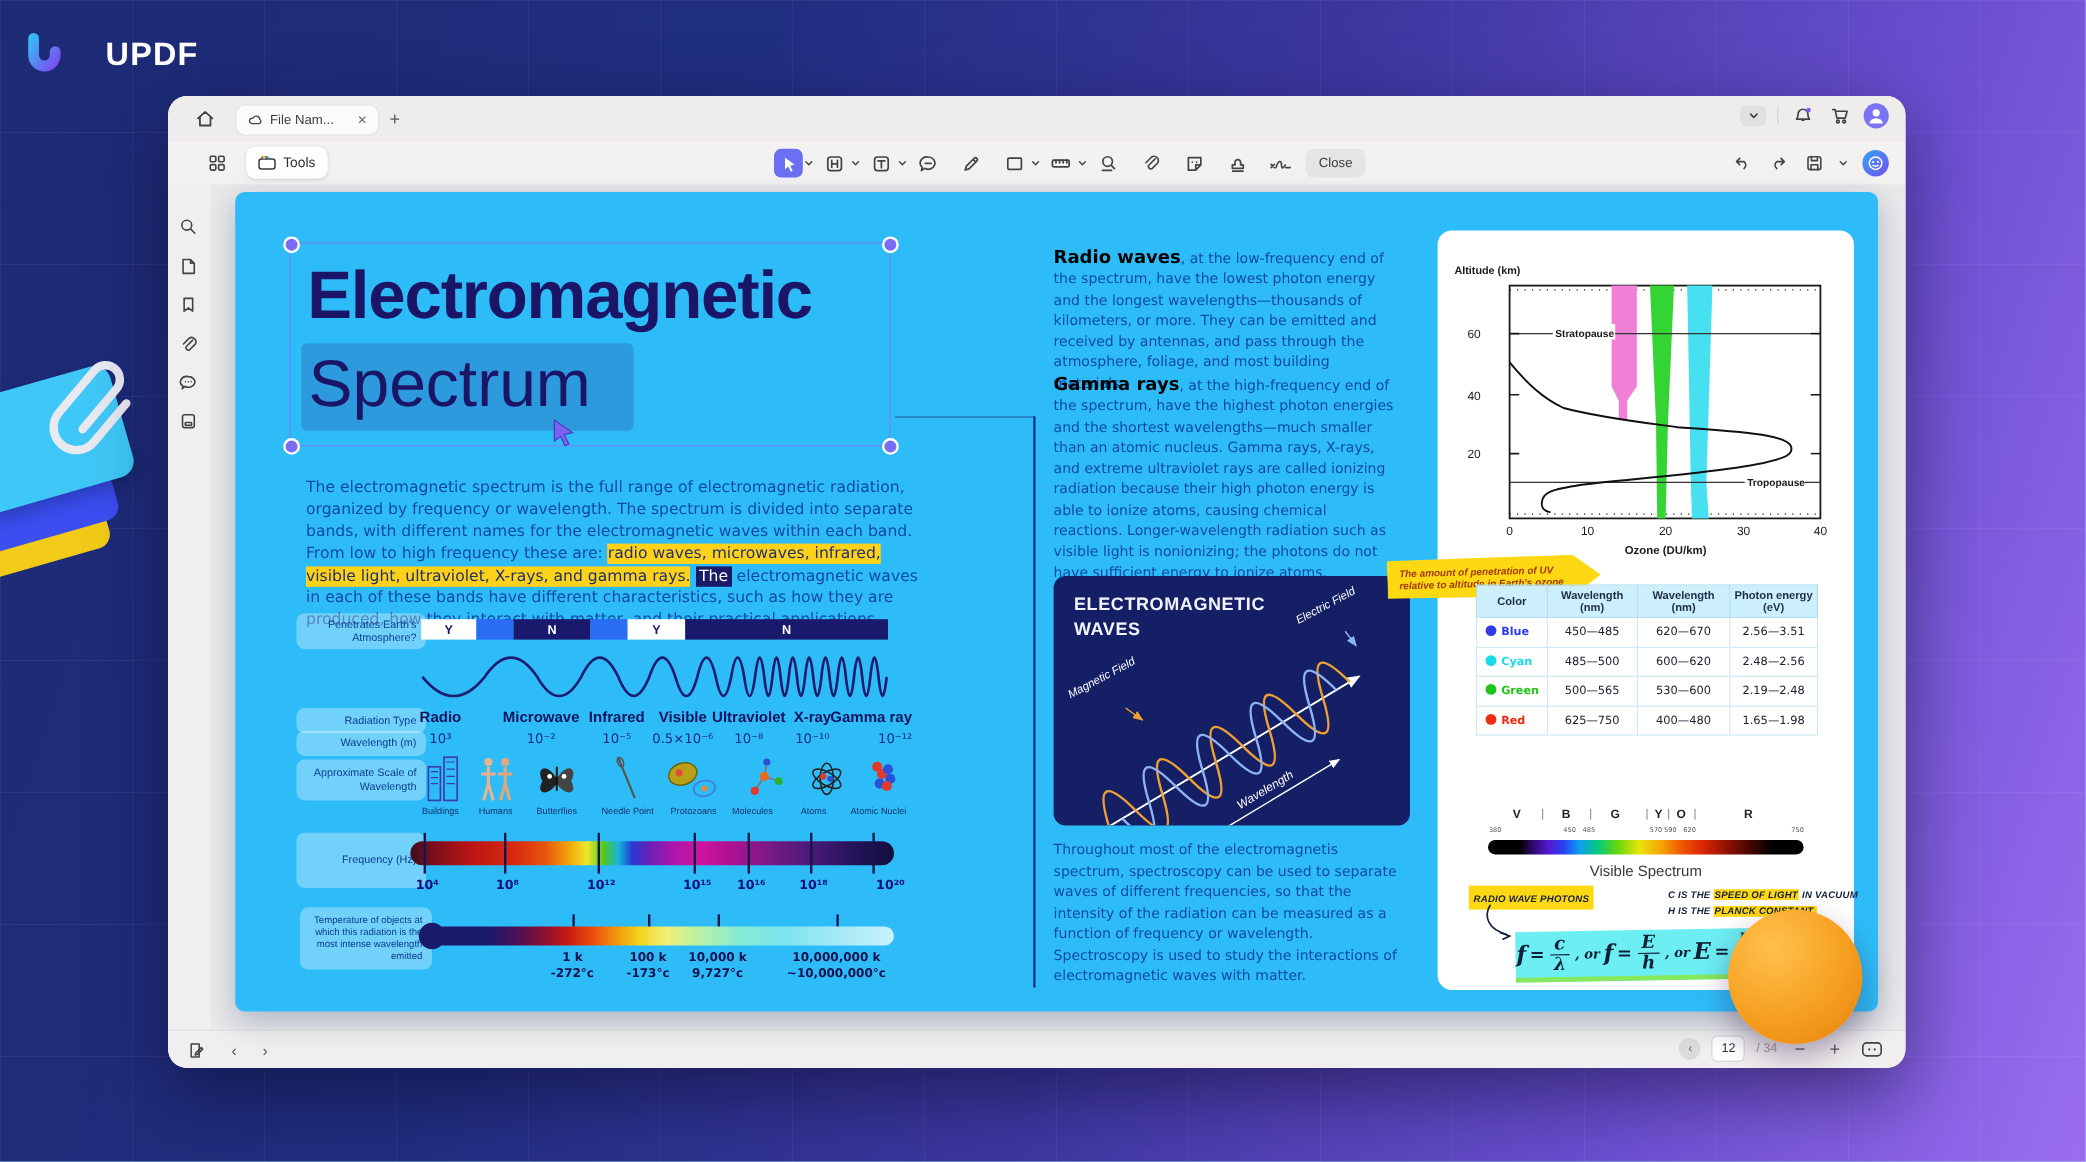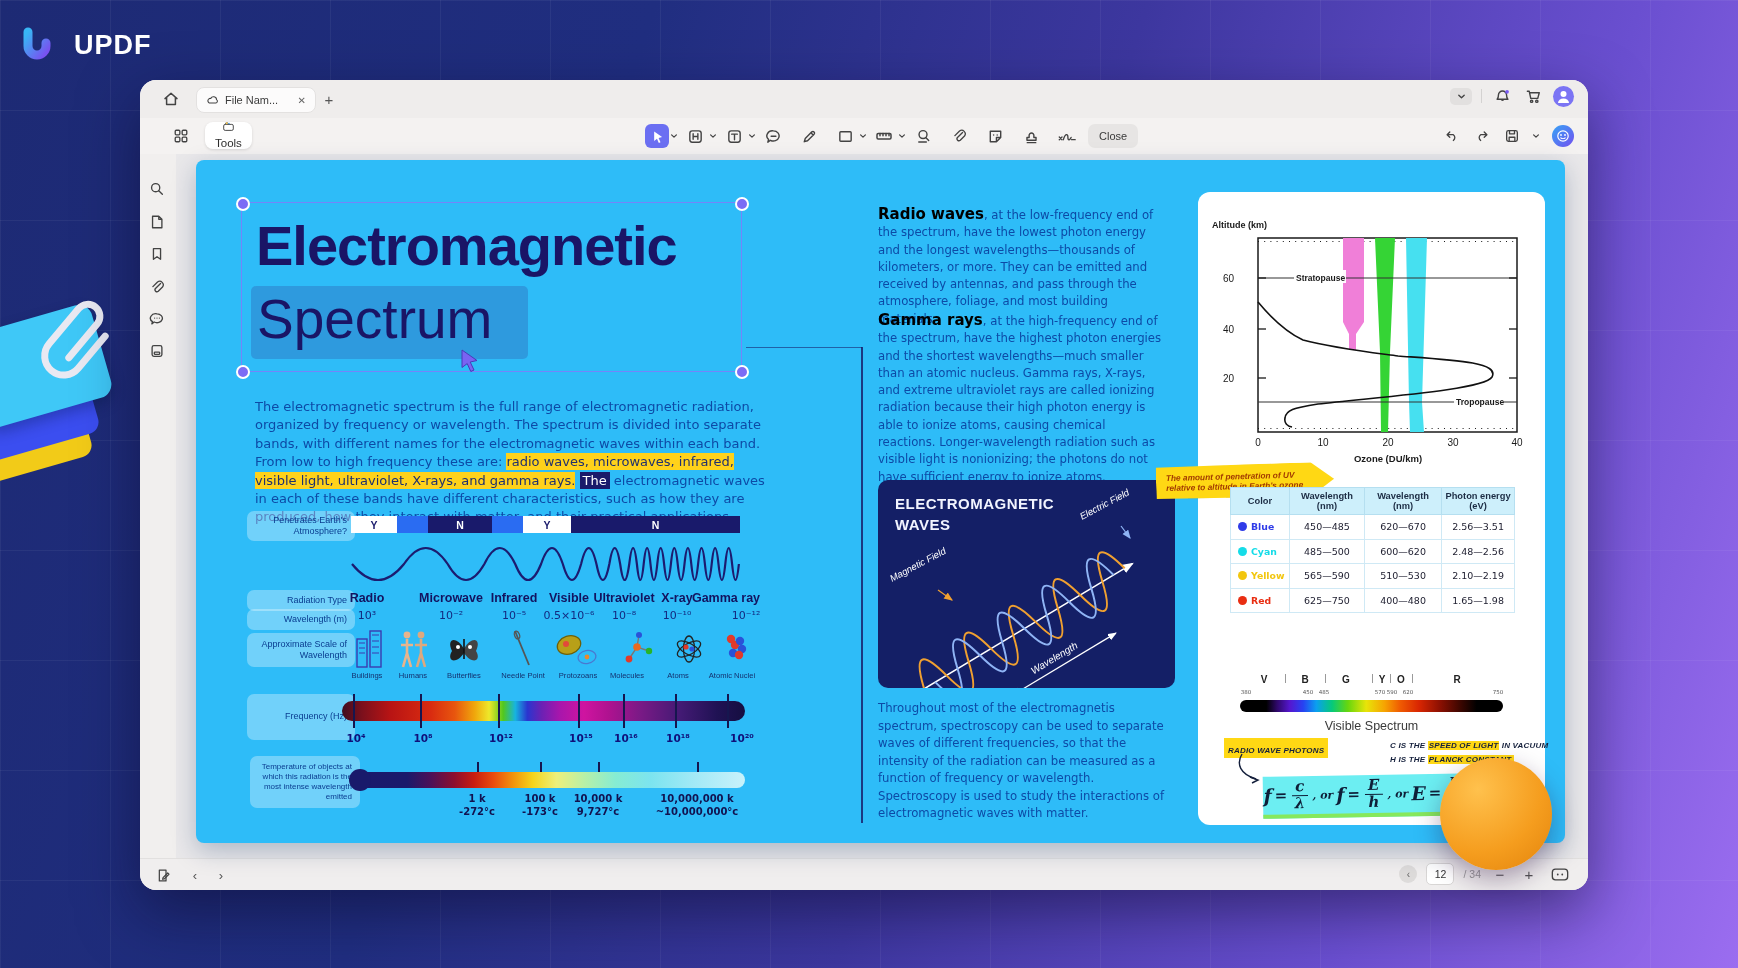--- a/index.html
+++ b/index.html
@@ -62,21 +62,21 @@
   .frac{display:inline-flex;flex-direction:column;align-items:center;line-height:1;vertical-align:-8px;margin:0 2px;}
   .frac .num{border-bottom:1.6px solid #0e1f38;padding:0 3px 1px;}
   .formula{font-family:"DejaVu Serif",serif;font-style:italic;font-weight:700;color:#0e1f38;font-size:15px;}
   .vletter{position:absolute;transform:translateX(-50%);font-weight:700;font-size:10px;color:#222;}
   .vtick{position:absolute;transform:translateX(-50%);font-size:5.5px;color:#555;font-family:"DejaVu Sans",sans-serif;}
   .vsep{position:absolute;width:1px;height:9px;background:#9a9a9a;top:0;}
 </style>
 </head>
 <body>
 
-<div class="abs" style="left:18px;top:22px;display:flex;align-items:center;gap:10px;">
+<div class="abs" style="left:18px;top:22px;display:flex;align-items:center;gap:24px;">
   <svg width="46" height="46" viewBox="0 0 46 46">
     <defs>
         <linearGradient id="lg1" x1="0" y1="0" x2="1" y2="1">
       <stop offset="0" stop-color="#38b6f5"></stop>
           <stop offset="1" stop-color="#7a4ff0"></stop>
         </linearGradient>
       </defs>
     <path d="M10 10 v14 a9 9 0 0 0 18 0 v-3" fill="none" stroke="url(#lg1)" stroke-width="9" stroke-linecap="round"></path>
     <path d="M33 12 v10" fill="none" stroke="url(#lg1)" stroke-width="9" stroke-linecap="round"></path>
   </svg>
@@ -144,21 +144,21 @@
 
   <div class="abs toolbar">
     <div class="abs iconbtn" style="left:28px;top:5px;">
       <svg width="16" height="16" viewBox="0 0 18 18">
         <rect class="ic" x="2.5" y="2.5" width="5.2" height="5.2" rx="1.2"></rect>
           <rect class="ic" x="10.3" y="2.5" width="5.2" height="5.2" rx="1.2"></rect>
         <rect class="ic" x="2.5" y="10.3" width="5.2" height="5.2" rx="1.2"></rect>
           <rect class="ic" x="10.3" y="10.3" width="5.2" height="5.2" rx="1.2"></rect>
         </svg>
     </div>
-    <div class="abs toolsbtn" style="left:65px;top:4px;flex-direction:column;">
+    <div class="abs toolsbtn" style="left:65px;top:4px;">
       <svg width="15" height="13" viewBox="0 0 18 15">
         <rect x="1" y="4" width="16" height="10" rx="2.5" fill="none" stroke="#3a3a3a" stroke-width="1.5"></rect>
         <path d="M4 4 V2.5 a1 1 0 0 1 1-1 h3 l1.5 2.5" fill="none" stroke="#3a3a3a" stroke-width="1.3"></path>
         <circle cx="6" cy="2" r="1.6" fill="#f5c84c"></circle>
           <circle cx="10" cy="2.4" r="1.3" fill="#4aa7f5"></circle>
         </svg>
       <span>Tools</span>
     </div>
 
     <div class="abs toolstrip" style="left:505px;top:4px;height:28px;">
@@ -616,24 +616,24 @@
         <td>620—670</td>
         <td>2.56—3.51</td>
       </tr>
     <tr>
         <td style="text-align:left;padding-left:7px;"><span class="cdot" style="background: rgb(21, 220, 232);"></span><span class="cname" style="color: rgb(21, 220, 232);">Cyan</span></td>
         <td>485—500</td>
         <td>600—620</td>
         <td>2.48—2.56</td>
       </tr>
     <tr>
-        <td style="text-align:left;padding-left:7px;"><span class="cdot" style="background: rgb(242, 198, 14);"></span><span class="cname" style="color: rgb(242, 198, 14);">Yellow</span></td>
-        <td>565—590</td>
-        <td>510—530</td>
-        <td>2.10—2.19</td>
+        <td style="text-align:left;padding-left:7px;"><span class="cdot" style="background: rgb(34, 196, 28);"></span><span class="cname" style="color: rgb(34, 196, 28);">Green</span></td>
+        <td>500—565</td>
+        <td>530—600</td>
+        <td>2.19—2.48</td>
       </tr>
     <tr>
         <td style="text-align:left;padding-left:7px;"><span class="cdot" style="background: rgb(233, 46, 18);"></span><span class="cname" style="color: rgb(233, 46, 18);">Red</span></td>
         <td>625—750</td>
         <td>400—480</td>
         <td>1.65—1.98</td>
       </tr>
   </tbody>
 </table>
 

